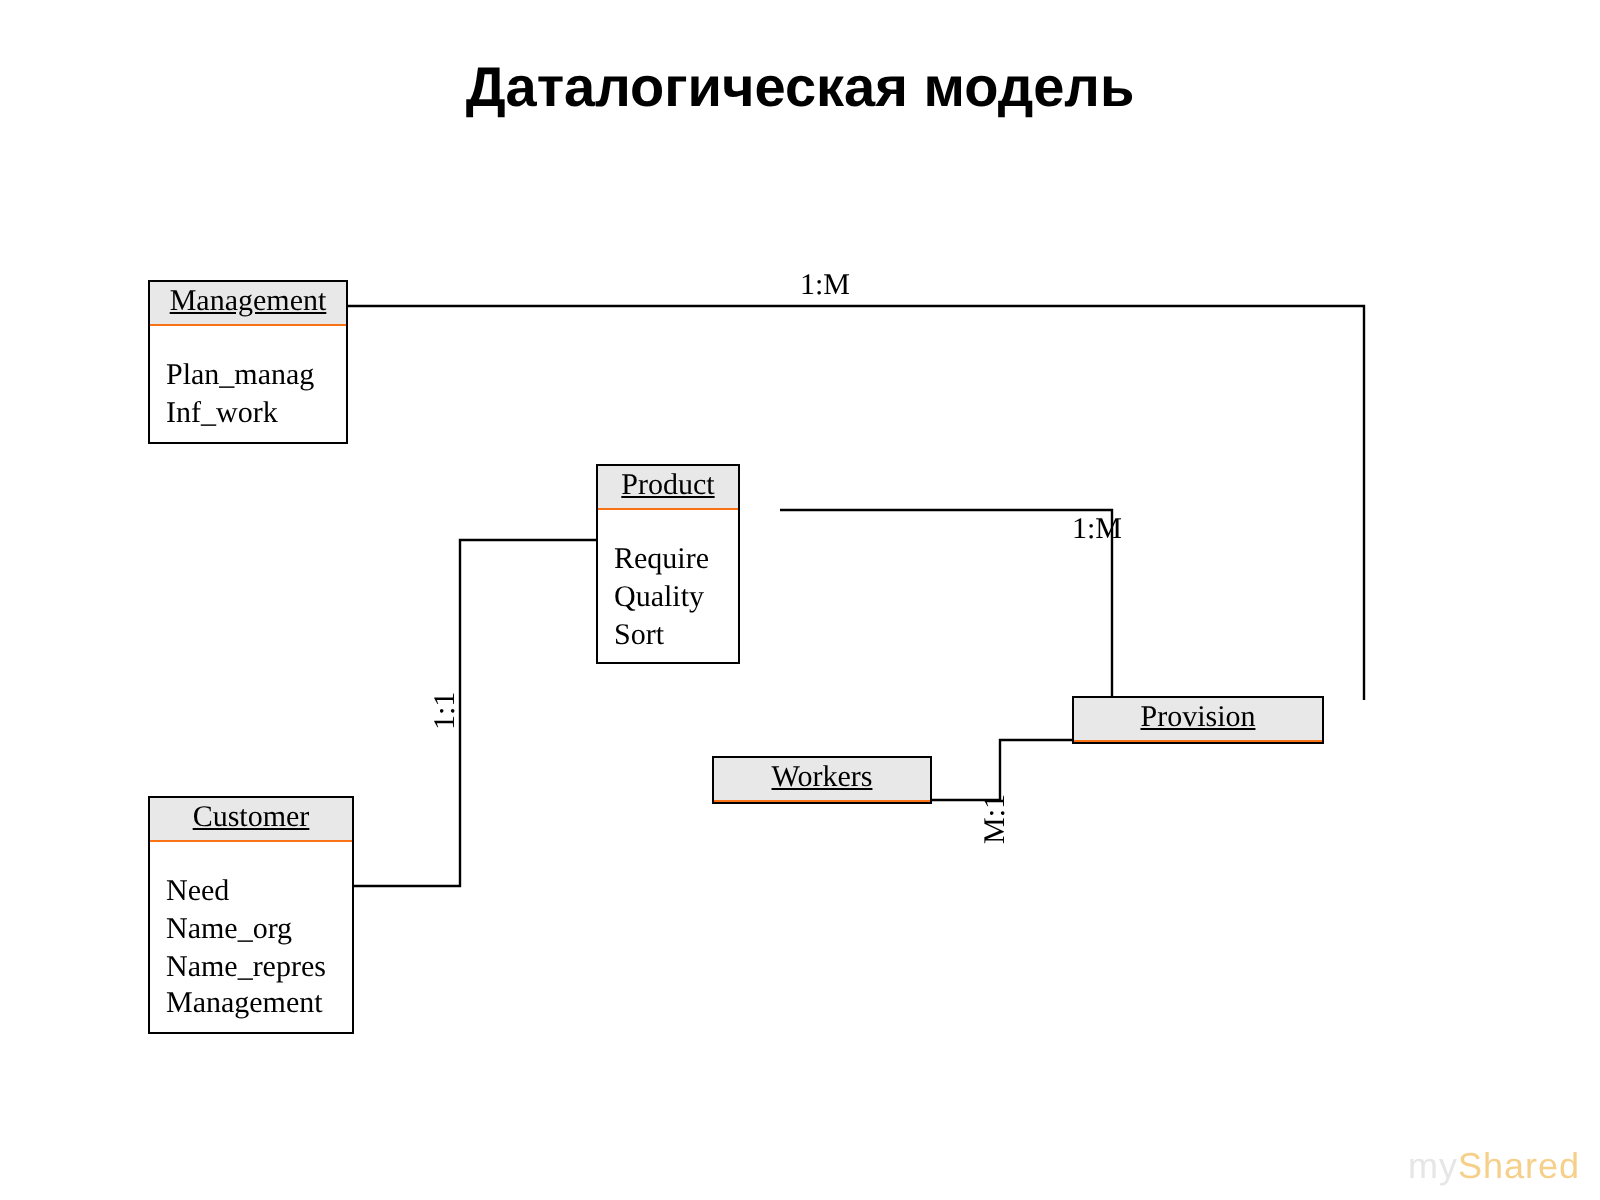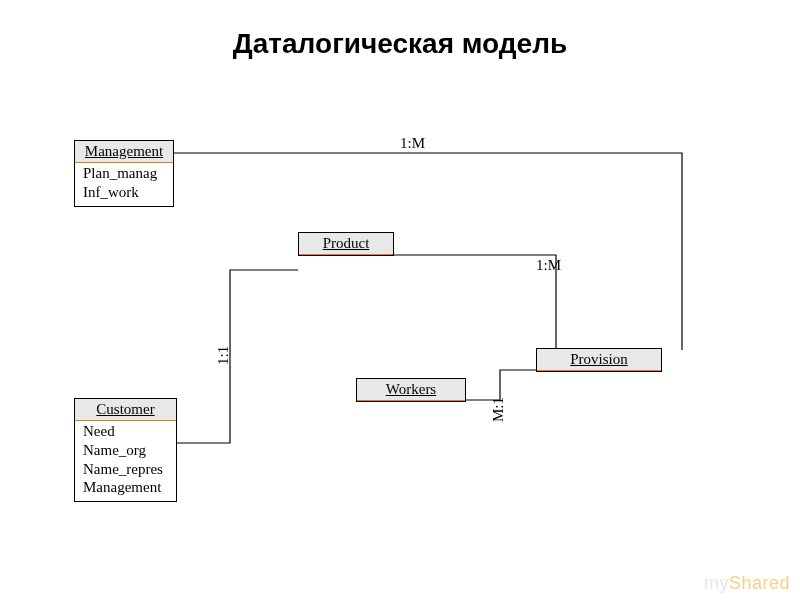--- a/index.html
+++ b/index.html
@@ -30,21 +30,21 @@
     }
     .entity-header {
       background: #e8e8e8;
       border-bottom: 1px solid #f97316;
       text-align: center;
       padding: 2px 8px;
       font-size: 15px;
       text-decoration: underline;
     }
     .entity-body {
-      padding: 1px 8px 4px 8px;
+      padding: 16px 8px 4px 8px;
     }
     .entity-body div {
       line-height: 1.25;
       white-space: nowrap;
     }
     .rel-label {
       position: absolute;
       font-size: 15px;
       color: #000;
     }
@@ -86,22 +86,27 @@
 </svg>
 
 <div class="entity" style="left:74px; top:140px; width:100px;">
   <div class="entity-header">Management</div>
   <div class="entity-body">
     <div>Plan_manag</div>
     <div>Inf_work</div>
   </div>
 </div>
 
-<div class="entity" style="left:298px; top:232px; width:96px;">
+<div class="entity" style="left:298px; top:232px; width:72px;">
   <div class="entity-header">Product</div>
+  <div class="entity-body">
+    <div>Require</div>
+    <div>Quality</div>
+    <div>Sort</div>
+  </div>
 </div>
 
 <div class="entity" style="left:536px; top:348px; width:126px;">
   <div class="entity-header">Provision</div>
 </div>
 
 <div class="entity" style="left:74px; top:398px; width:103px;">
   <div class="entity-header">Customer</div>
   <div class="entity-body">
     <div>Need</div>

